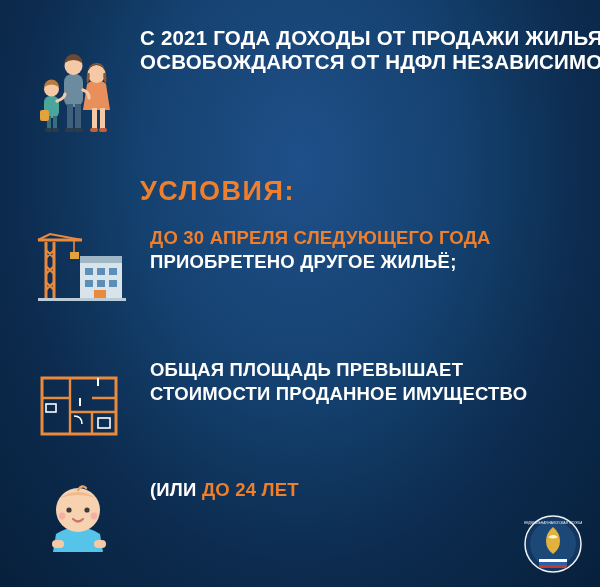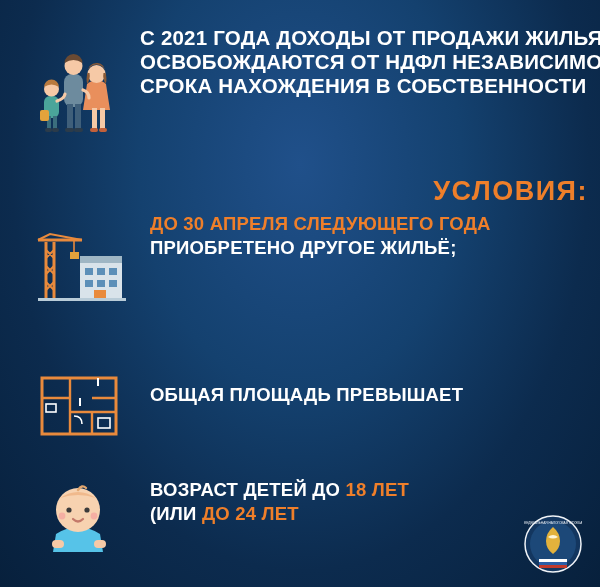--- a/index.html
+++ b/index.html
@@ -51,34 +51,34 @@
     width: 104px;
     height: 96px;
   }
 
   
   .sect-title {
     position: absolute;
     left: 140px;
     top: 176px;
     width: 448px;
-    text-align: right;
+    text-align: left;
     font-size: 27px;
     color: #ef7f2a;
     letter-spacing: 1.5px;
   }
 
   
   .cond {
     position: absolute;
     left: 150px;
     width: 440px;
   }
-  .cond-1 { top: 212px; }
-  .cond-2 { top: 383px; }
+  .cond-1 { top: 226px; }
+  .cond-2 { top: 358px; }
   .cond-3 { top: 478px; }
 
   .cond-line {
     font-size: 18.5px;
     color: #ffffff;
     white-space: nowrap;
     line-height: 1.28;
   }
   .cond-line.accent { color: #ef7f2a; }
   .accent-in { color: #ef7f2a; }
@@ -145,21 +145,20 @@
         <path d="M33 57 q7 -2 8 -7" stroke="#f6c9a6" stroke-width="3.2" fill="none" stroke-linecap="round"></path>
       </g>
 
       <path d="M59 46 q6 2 6 8" stroke="#f6c9a6" stroke-width="3.2" fill="none" stroke-linecap="round"></path>
     </svg>
   </div>
 
   <div class="header">
     <div class="hdr-line">С 2021 ГОДА ДОХОДЫ ОТ ПРОДАЖИ ЖИЛЬЯ</div>
     <div class="hdr-line">ОСВОБОЖДАЮТСЯ ОТ НДФЛ НЕЗАВИСИМО ОТ</div>
-    <div class="hdr-line">СРОКА НАХОЖДЕНИЯ В СОБСТВЕННОСТИ</div>
   </div>
 
   <div class="sect-title">УСЛОВИЯ:</div>
 
   <div class="icon-box icon-crane">
     <svg width="92" height="80" viewBox="0 0 92 80" xmlns="http://www.w3.org/2000/svg">
 
       <path d="M10 70 L10 14" stroke="#e98a3c" stroke-width="3" fill="none"></path>
       <path d="M18 70 L18 14" stroke="#e98a3c" stroke-width="3" fill="none"></path>
       <path d="M10 22 L18 30 M18 22 L10 30 M10 38 L18 46 M18 38 L10 46 M10 54 L18 62 M18 54 L10 62" stroke="#e98a3c" stroke-width="2"></path>
@@ -195,20 +194,21 @@
       <path d="M6 30 L34 30 M34 10 L34 66 M34 44 L80 44 M56 44 L56 66 M56 30 L80 30" stroke="#e98a3c" stroke-width="2.4" fill="none"></path>
       <path d="M44 30 L44 38 M62 10 L62 18" stroke="#ffffff" stroke-width="2" fill="none"></path>
       <rect x="10" y="36" width="10" height="8" fill="none" stroke="#ffffff" stroke-width="1.6"></rect>
       <rect x="62" y="50" width="12" height="10" fill="none" stroke="#ffffff" stroke-width="1.6"></rect>
       <path d="M38 48 q8 0 8 8" stroke="#ffffff" stroke-width="1.6" fill="none"></path>
     </svg>
   </div>
 
   <div class="cond cond-2">
     <div class="cond-line">ОБЩАЯ ПЛОЩАДЬ ПРЕВЫШАЕТ</div>
+    <div class="cond-line">СТОИМОСТИ ПРОДАННОЕ ИМУЩЕСТВО</div>
   </div>
 
   <div class="icon-box icon-baby">
     <svg width="92" height="80" viewBox="0 0 92 80" xmlns="http://www.w3.org/2000/svg">
 
       <path d="M20 54 q22 -14 44 0 l3 18 h-50 z" fill="#56c3e8"></path>
       <rect x="16" y="60" width="12" height="8" rx="4" fill="#f6c9a6"></rect>
       <rect x="58" y="60" width="12" height="8" rx="4" fill="#f6c9a6"></rect>
 
       <circle cx="42" cy="30" r="22" fill="#f7d2b0"></circle>
@@ -216,23 +216,20 @@
       <circle cx="33" cy="30" r="2.6" fill="#3b3b3b"></circle>
       <circle cx="51" cy="30" r="2.6" fill="#3b3b3b"></circle>
       <circle cx="26" cy="36" r="3.4" fill="#f4a6a0" opacity="0.8"></circle>
       <circle cx="58" cy="36" r="3.4" fill="#f4a6a0" opacity="0.8"></circle>
       <path d="M37 39 q5 5 10 0" stroke="#c4796a" stroke-width="2.2" fill="none" stroke-linecap="round"></path>
       <path d="M42 10 q4 -6 8 -2" stroke="#e2a770" stroke-width="2.4" fill="none" stroke-linecap="round"></path>
     </svg>
   </div>
 
   <div class="cond cond-3">
-    <div class="cond-line">
-      <span>ВОЗРАСТ ДЕТЕЙ ДО </span><span class="accent-in">18 ЛЕТ</span>
-    </div>
     <div class="cond-line">
       <span>(ИЛИ </span><span class="accent-in">ДО 24 ЛЕТ</span>
     </div>
   </div>
 
   <div class="emblem">
     <svg width="58" height="58" viewBox="0 0 58 58" xmlns="http://www.w3.org/2000/svg">
       <circle cx="29" cy="29" r="28" fill="#13365f" stroke="#f0f3f7" stroke-width="1.5"></circle>
       <circle cx="29" cy="29" r="23" fill="#1c4878"></circle>
       <path d="M29 12 q-7 6 -7 14 q0 8 7 13 q7 -5 7 -13 q0 -8 -7 -14 z" fill="#e3b23c"></path>

